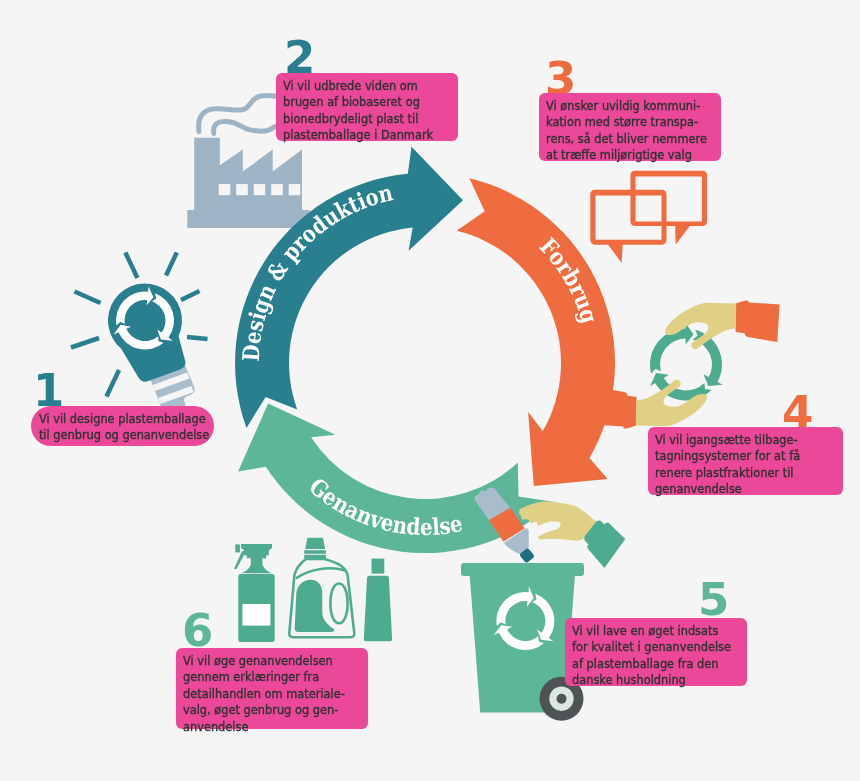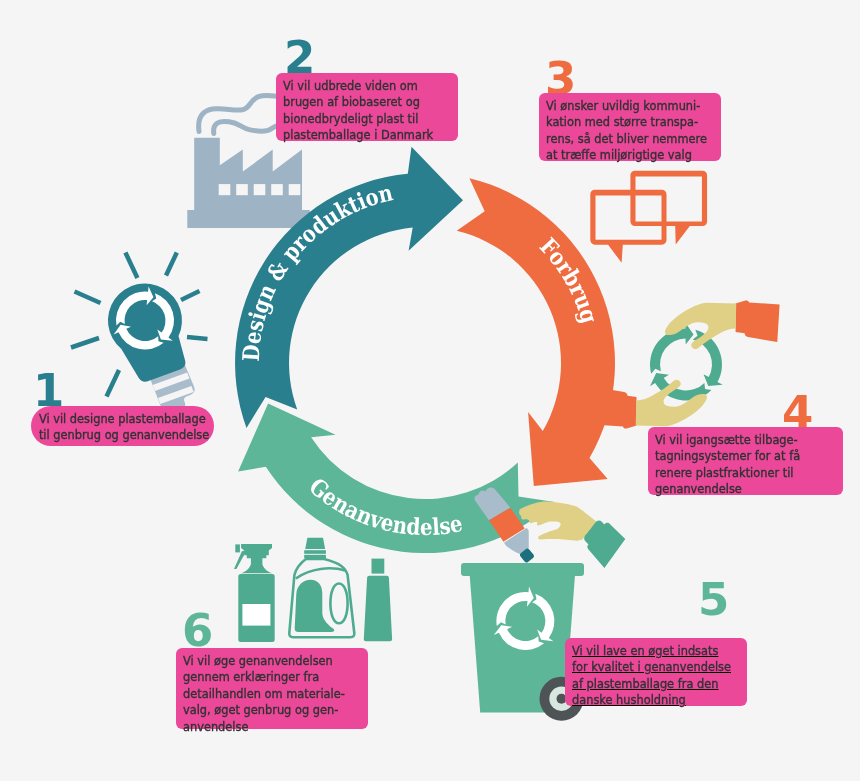--- a/index.html
+++ b/index.html
@@ -172,21 +172,21 @@
 
     <div class="num" style="left:782px;top:390px;color:#ee6c3f;">4</div>
     <div class="callout" style="left:648px;top:427px;width:195px;height:68px;">
       <span class="txt" style="padding:5px 0 0 8px;">Vi vil igangsætte tilbage-
 tagningsystemer for at få
 renere plastfraktioner til
 genanvendelse</span>
     </div>
 
     <div class="num" style="left:698px;top:577px;color:#5eb698;">5</div>
-    <div class="callout" style="left:565px;top:638px;width:182px;height:68px;text-decoration:underline;">
+    <div class="callout" style="left:565px;top:618px;width:182px;height:68px;">
       <span class="txt" style="padding:5px 0 0 8px;">Vi vil lave en øget indsats
 for kvalitet i genanvendelse
 af plastemballage fra den
 danske husholdning</span>
     </div>
 
     <div class="num" style="left:182px;top:608px;color:#5eb698;">6</div>
     <div class="callout" style="left:176px;top:648px;width:192px;height:81px;">
       <span class="txt" style="padding:5px 0 0 8px;">Vi vil øge genanvendelsen
 gennem erklæringer fra

